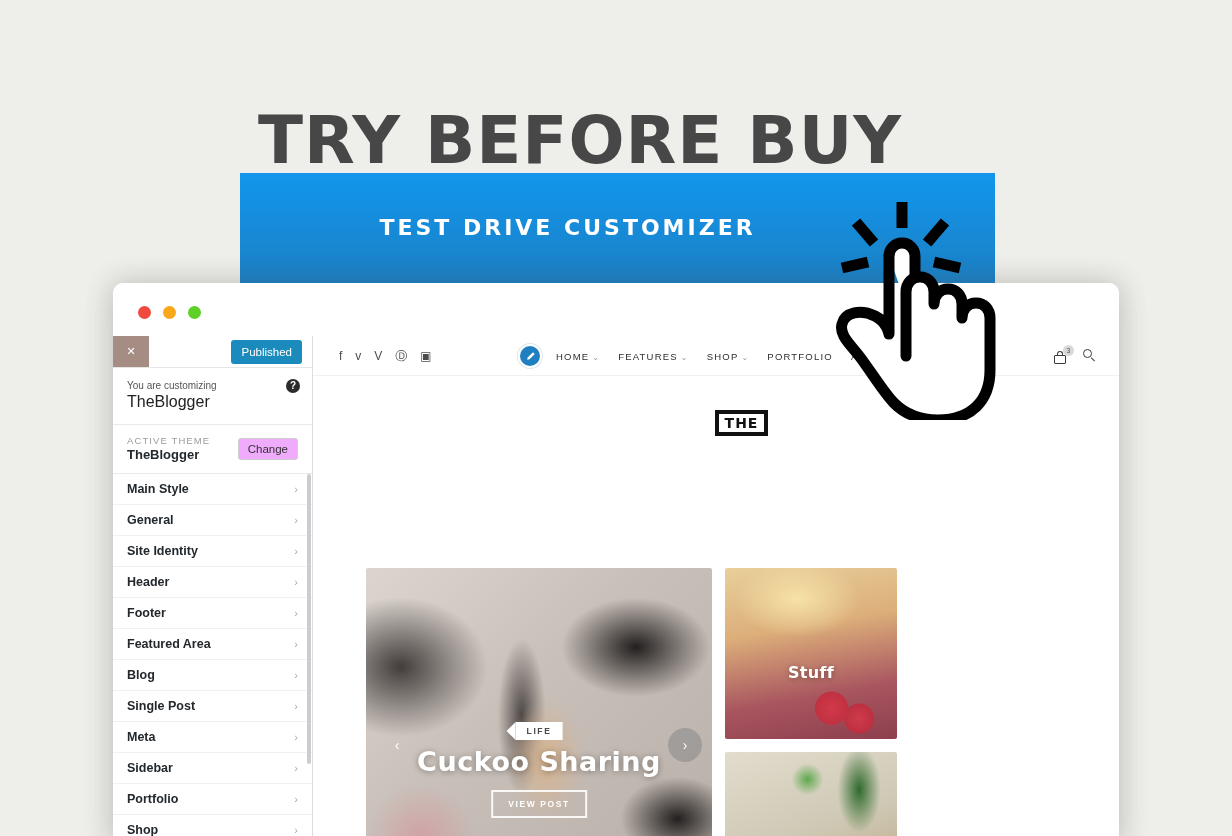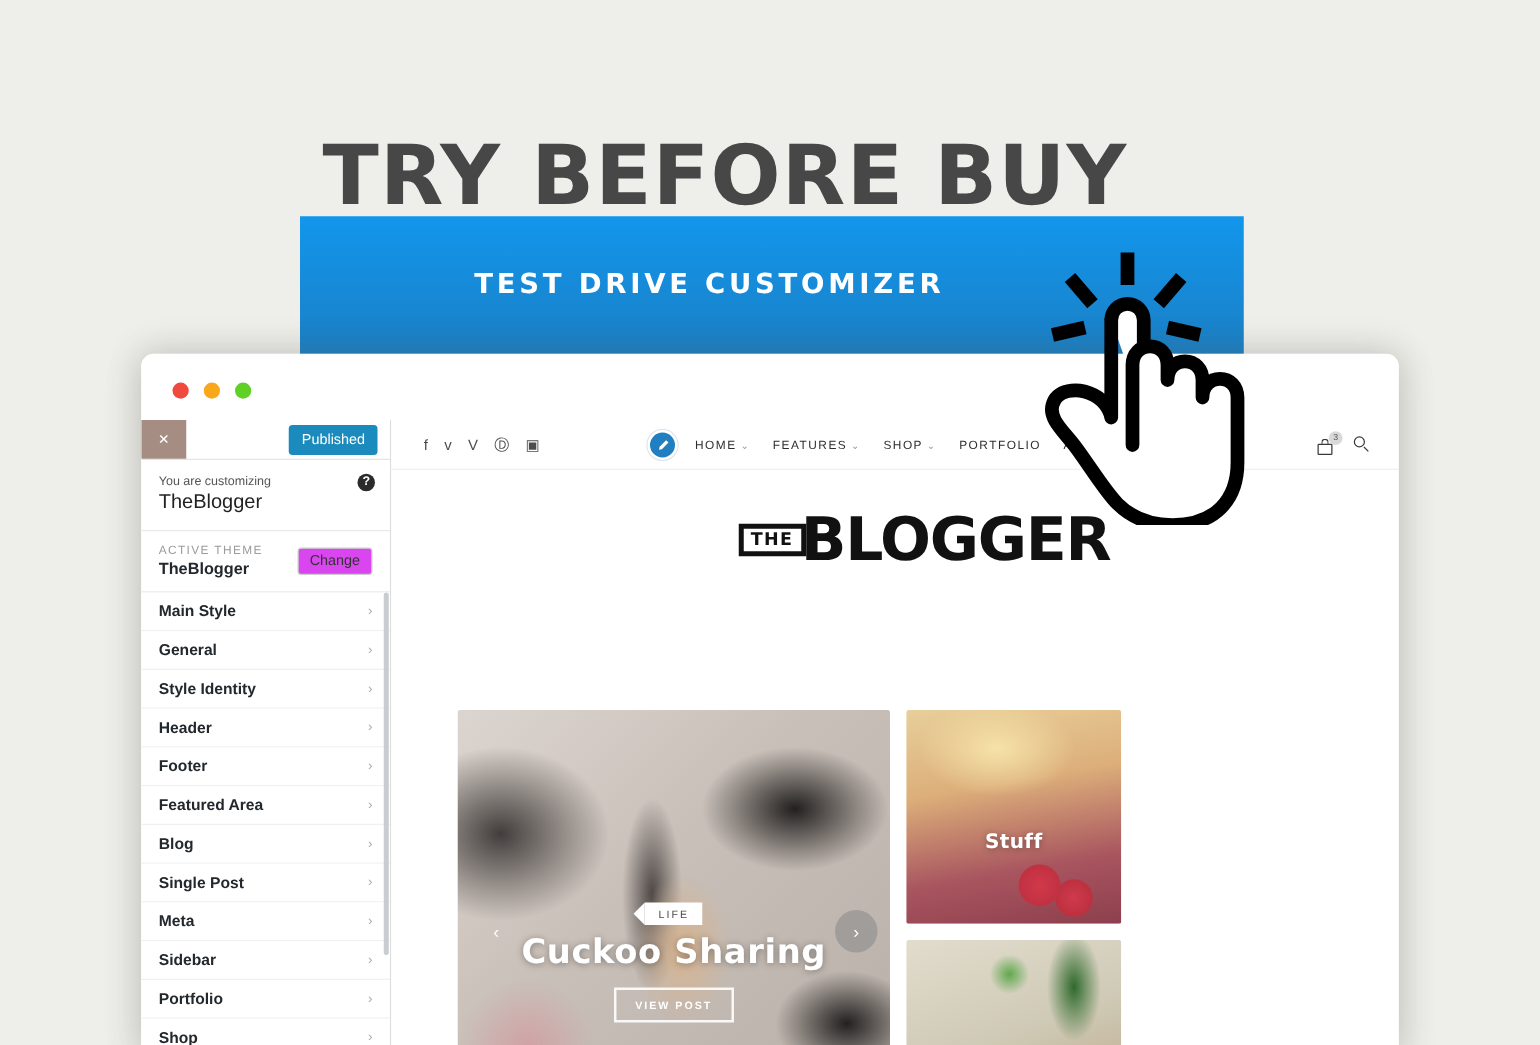--- a/index.html
+++ b/index.html
@@ -97,21 +97,21 @@
 
   .cz-theme {
     padding: 10px 14px 11px; border-bottom: 1px solid #e9e9e9;
     display: flex; align-items: center; justify-content: space-between;
   }
   .cz-theme .meta .cap {
     font-size: 9.5px; letter-spacing: 1.1px; color: #9b9b9b; text-transform: uppercase;
   }
   .cz-theme .meta .tn { font-size: 13px; font-weight: bold; color: #23282d; margin-top: 1px; }
   .cz-change {
-    background: #d946ef; border: 1px solid #ccc; border-radius: 3px;
+    background: #f0abfc; border: 1px solid #ccc; border-radius: 3px;
     padding: 4px 9px; font-size: 11.5px; color: #333; cursor: pointer;
   }
 
   .cz-list { flex: 1; overflow: hidden; position: relative; }
   .cz-item {
     height: 31px; padding: 0 14px;
     display: flex; align-items: center; justify-content: space-between;
     border-bottom: 1px solid #eef0f2;
     font-size: 12.5px; font-weight: bold; color: #23282d;
     cursor: pointer; background: #fff; text-align: right;
@@ -208,21 +208,21 @@
       radial-gradient(ellipse 95px 70px at 90% 76%, rgba(18,16,16,.9) 0%, rgba(18,16,16,0) 60%),
       radial-gradient(ellipse 150px 120px at 10% 30%, rgba(30,26,26,.8) 0%, rgba(30,26,26,0) 58%),
       radial-gradient(ellipse 70px 110px at 52% 58%, rgba(215,178,140,.95) 0%, rgba(215,178,140,0) 55%),
       radial-gradient(ellipse 40px 130px at 45% 45%, rgba(35,30,30,.75) 0%, rgba(35,30,30,0) 60%),
       radial-gradient(ellipse 90px 90px at 16% 82%, rgba(212,150,158,.7) 0%, rgba(212,150,158,0) 60%),
       linear-gradient(135deg, #dcd5cf 0%, #c9c0b9 40%, #b7aea7 100%);
   }
   .cat-tag {
     position: absolute; left: 50%; top: 154px; transform: translateX(-50%);
     background: #fff; color: #4a4a4a;
-    font-size: 8.5px; letter-spacing: 1.6px; font-weight: normal;
+    font-size: 8.5px; letter-spacing: 1.6px; font-weight: bold;
     padding: 4px 11px;
   }
   .cat-tag::before {
     content: ""; position: absolute; left: -9px; top: 0;
     border-top: 9px solid transparent; border-bottom: 9px solid transparent;
     border-right: 9px solid #fff;
   }
   .hero-title {
     position: absolute; left: 0; top: 178px; width: 100%;
     text-align: center; color: #fff;
@@ -320,21 +320,21 @@
         <div class="cz-list" id="cz-list">
           <div class="cz-item">
               <span>Main Style</span>
               <span class="chev">›</span>
             </div>
             <div class="cz-item">
               <span>General</span>
               <span class="chev">›</span>
             </div>
             <div class="cz-item">
-              <span>Style Identity</span>
+              <span>Site Identity</span>
               <span class="chev">›</span>
             </div>
             <div class="cz-item">
               <span>Header</span>
               <span class="chev">›</span>
             </div>
             <div class="cz-item">
               <span>Footer</span>
               <span class="chev">›</span>
             </div>
@@ -402,21 +402,20 @@
             <div class="searchglass">
               <span class="ring"></span>
               <span class="stick"></span>
             </div>
           </div>
         </div>
 
         <div class="logoblock">
           <div class="logoline">
             <span class="logo-the">THE</span>
-            <span class="logo-main">BLOGGER</span>
           </div>
         </div>
 
         <div class="grid">
 
           <div class="hero">
             <div class="cat-tag">LIFE</div>
             <div class="hero-title">Cuckoo Sharing</div>
             <button class="viewpost">VIEW POST</button>
             <div class="nav-arrow prev">‹</div>

